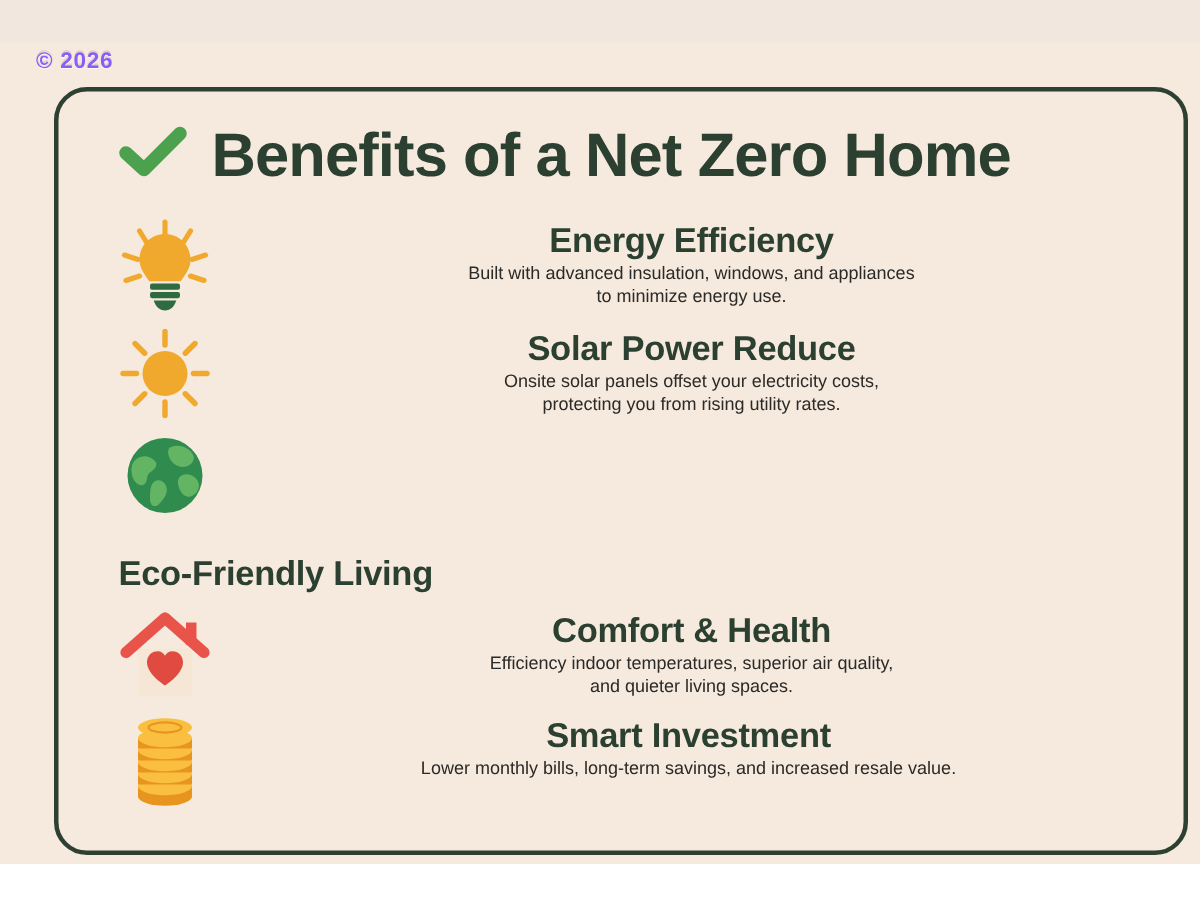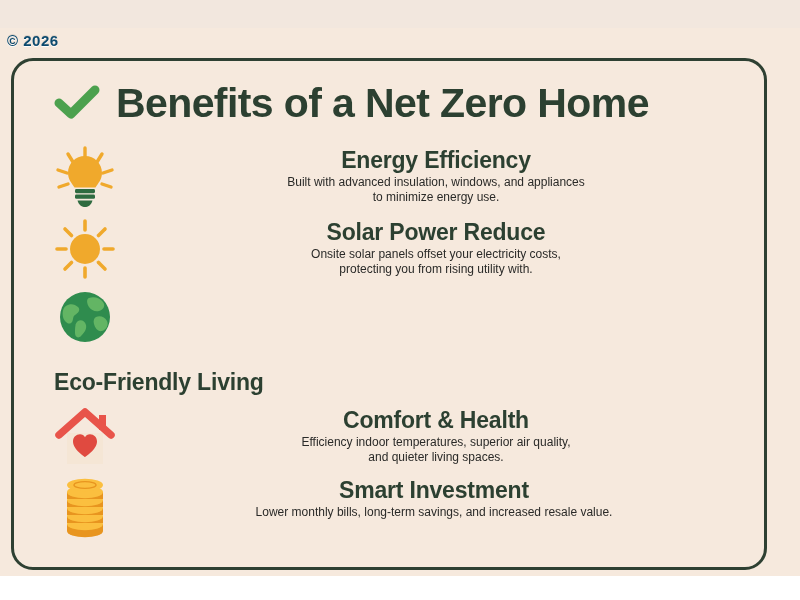--- a/index.html
+++ b/index.html
@@ -32,34 +32,34 @@
     position: absolute;
     left: 0;
     top: 0;
     width: 800px;
     height: 28px;
     background: #f2e7de;
   }
 
   .watermark {
     position: absolute;
-    left: 7px;
+    left: 24px;
     top: 32px;
     font-size: 15px;
     font-weight: bold;
     letter-spacing: 0.5px;
-    color: #0c4a6e;
+    color: #8b5cf6;
     text-shadow: 0 1px 0 rgba(255,255,255,.85), 0 -1px 0 rgba(150,140,130,.25);
     user-select: none;
   }
 
   
   .card {
     position: absolute;
-    left: 11px;
+    left: 36px;
     top: 58px;
     width: 756px;
     height: 512px;
     border: 3px solid #2e4032;
     border-radius: 22px;
     background: transparent;
   }
 
   .card-inner {
     position: absolute;
@@ -190,21 +190,21 @@
                 <line x1="10" y1="10" x2="16.5" y2="16.5"></line>
                 <line x1="43.5" y1="43.5" x2="50" y2="50"></line>
                 <line x1="50" y1="10" x2="43.5" y2="16.5"></line>
                 <line x1="16.5" y1="43.5" x2="10" y2="50"></line>
               </g>
             </svg>
           </span>
           <div class="benefit-text">
             <div class="benefit-title">Solar Power Reduce</div>
             <div class="benefit-desc">Onsite solar panels offset your electricity costs,
-protecting you from rising utility with.</div>
+protecting you from rising utility rates.</div>
           </div>
         </div>
 
         <div class="benefit-item row-eco">
           <span class="benefit-icon small">
             <svg width="54" height="54" viewBox="0 0 54 54">
               <circle cx="27" cy="27" r="25" fill="#2f8c4e"></circle>
               <g fill="#63b564">
                 <path d="M8 16 C12 13 17 14 20 17 C23 20 20 23 17 25 C14 27 16 31 13 33 C10 35 6 31 5 27 C4 22 5 18 8 16 Z"></path>
                 <path d="M20 31 C23 29 27 31 28 35 C29 39 26 43 23 46 C20 49 17 47 17 43 C17 38 17 33 20 31 Z"></path>

